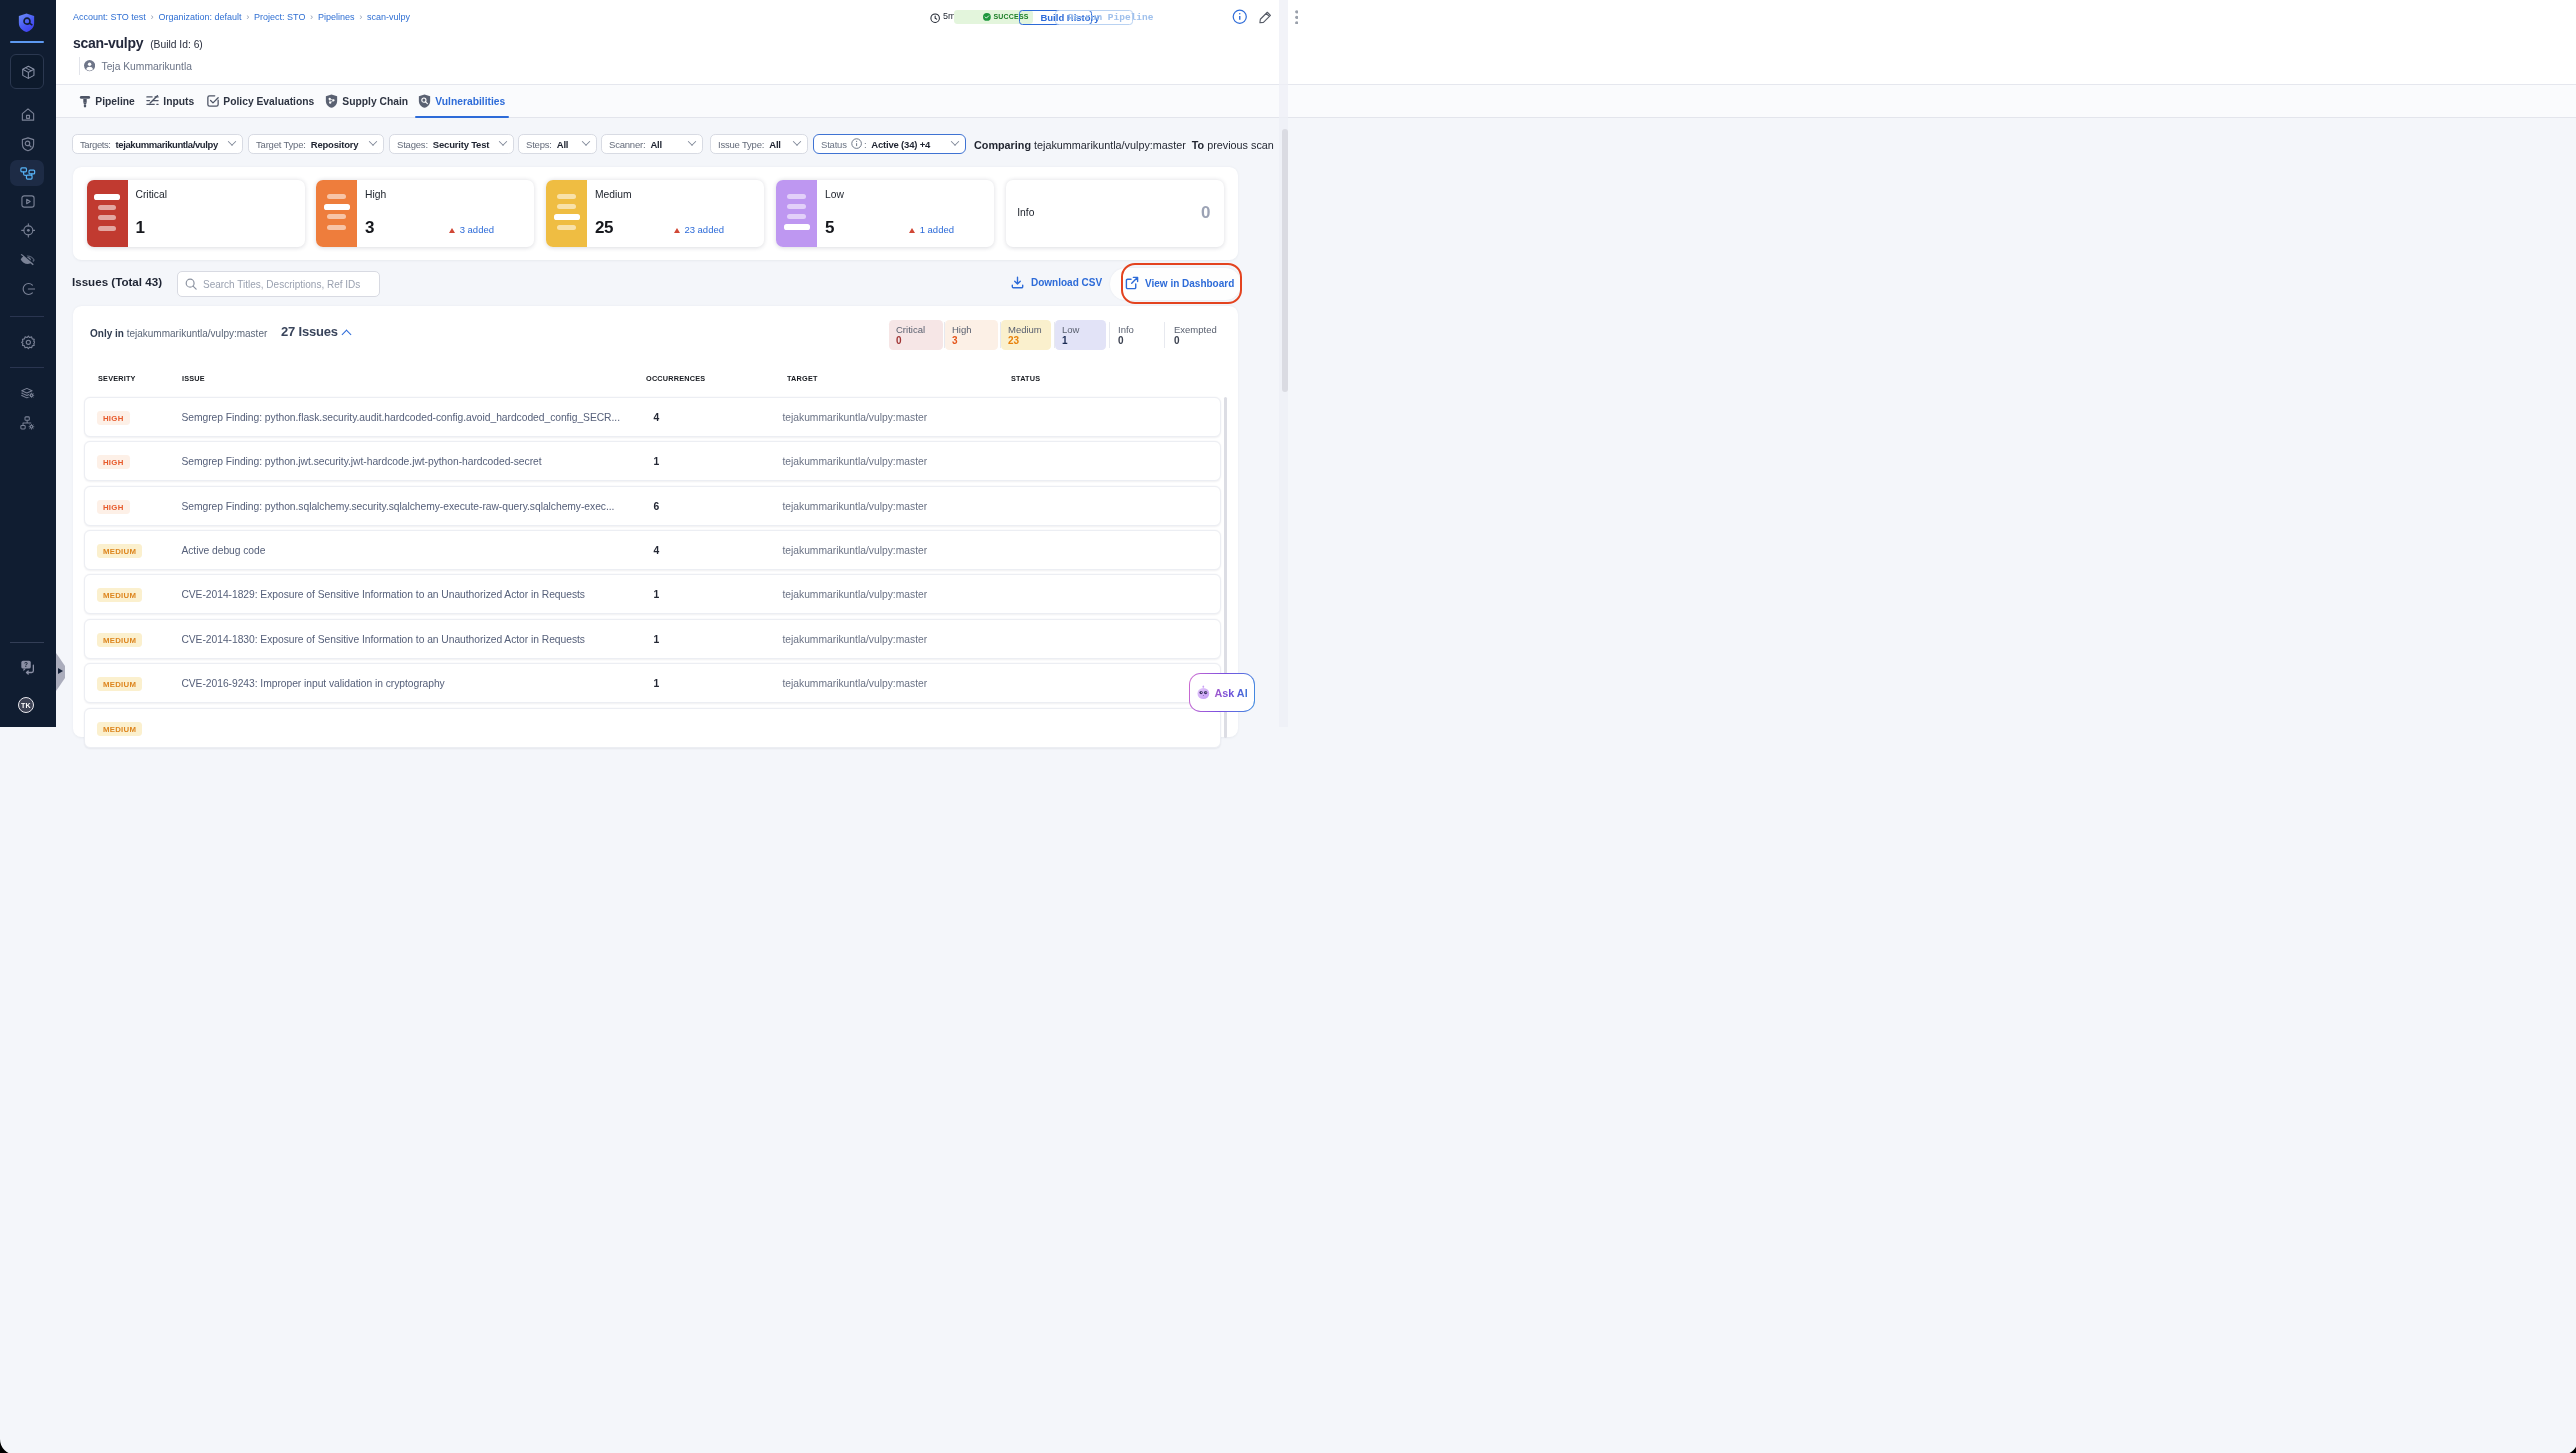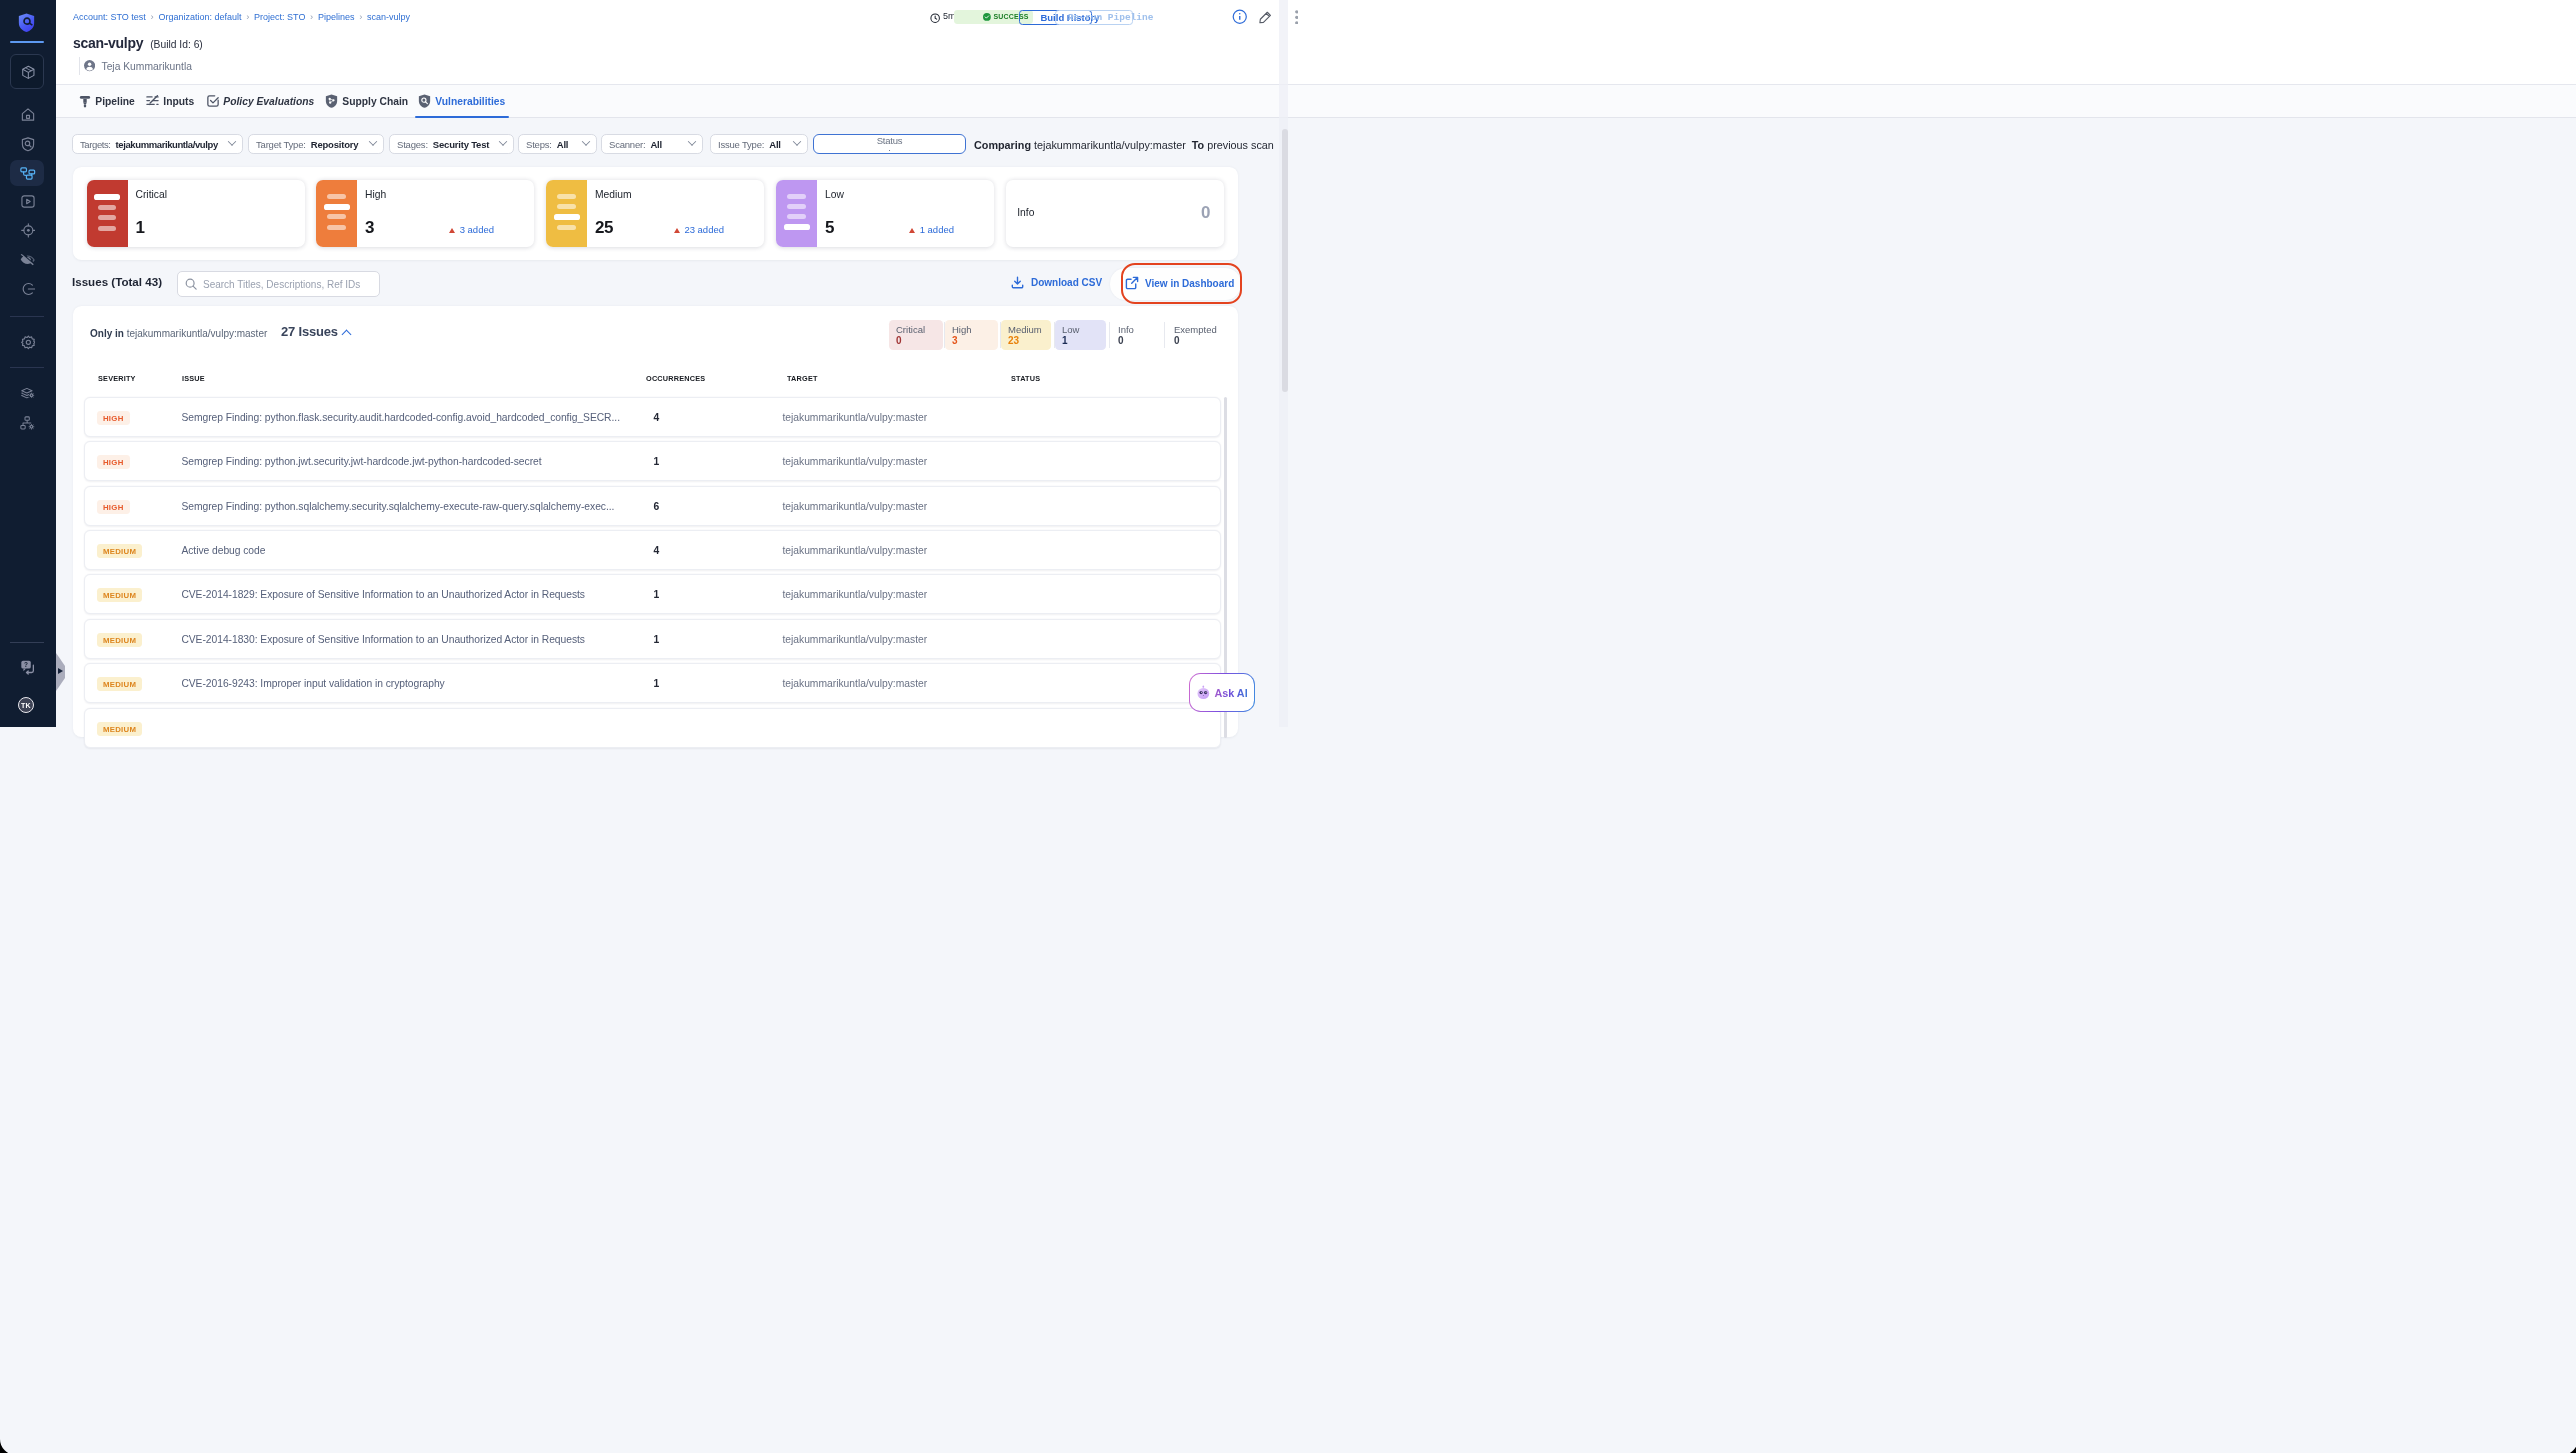--- a/index.html
+++ b/index.html
@@ -255,21 +255,21 @@
   <div class="tab" style="left:90px;">
     <svg width="13" height="11.2" viewBox="0 0 15 13" fill="none" stroke="#4e5566" stroke-width="1.5" stroke-linecap="round">
       <path d="M1 2.2 H7 M10.5 2.2 H14"></path>
       <path d="M1 6.5 H4 M7.5 6.5 H14"></path>
       <path d="M1 10.8 H9.5 M12.5 10.8 H14"></path>
       <path d="M13.2 0.8 L4.8 9.2" stroke-width="1.6"></path>
       <path d="M4 10 L3.4 12 L5.4 11.4 Z" fill="#4e5566" stroke="none"></path>
     </svg>
     Inputs
   </div>
-  <div class="tab" style="left:151px;font-style:italic;">
+  <div class="tab" style="left:151px;">
     <svg width="12" height="12" viewBox="0 0 14 14" fill="none" stroke="#4e5566" stroke-width="1.5">
       <path d="M13 6 V11 A 2 2 0 0 1 11 13 H3 A 2 2 0 0 1 1 11 V3 A 2 2 0 0 1 3 1 H9" stroke-linecap="round"></path>
       <path d="M4.2 6.4 L7 9.2 L13 3.2" stroke-linecap="round" stroke-linejoin="round"></path>
     </svg>
     Policy Evaluations
   </div>
   <div class="tab" style="left:269px;">
     <svg width="13" height="14" viewBox="0 0 15 16">
       <path d="M7.5 0.5 L14 2.6 V8 C14 12.3 11 15 7.5 15.8 C4 15 1 12.3 1 8 V2.6 Z" fill="#5a6172"></path>
       <circle cx="5.4" cy="5.6" r="1.3" fill="#fff"></circle>
@@ -300,21 +300,21 @@
     </span></div>
 <div class="pill" style="left:518px; width:79px;">Steps:<b>All</b><span class="chev">
       <span class="chevg"></span>
     </span></div>
 <div class="pill" style="left:601px; width:102px;">Scanner:<b>All</b><span class="chev">
       <span class="chevg"></span>
     </span></div>
 <div class="pill" style="left:710px; width:98px;">Issue Type:<b>All</b><span class="chev">
       <span class="chevg"></span>
     </span></div>
-<div class="pill" id="statuspill" style="left:813px; width:153px;flex-direction:column;">Status
+<div class="pill" id="statuspill" style="left:813px; width:153px;">Status
   <svg width="11.2" height="11.2" viewBox="0 0 13 13" style="margin:0 1.7px 0 4.3px;" fill="none" stroke="#6a7383" stroke-width="1.1">
       <circle cx="6.5" cy="6.5" r="5.6"></circle>
       <line x1="6.5" y1="6" x2="6.5" y2="9.4"></line>
       <circle cx="6.5" cy="3.9" r="0.7" fill="#6a7383" stroke="none"></circle>
     </svg>:<b>Active (34) +4</b><span class="chev">
       <span class="chevg"></span>
     </span></div>
 <div id="comparing"><b>Comparing</b> tejakummarikuntla/vulpy:master&nbsp; <b>To</b> previous scan</div>
 <div id="cardspanel">
   <div class="card" style="left:13.5px;">

